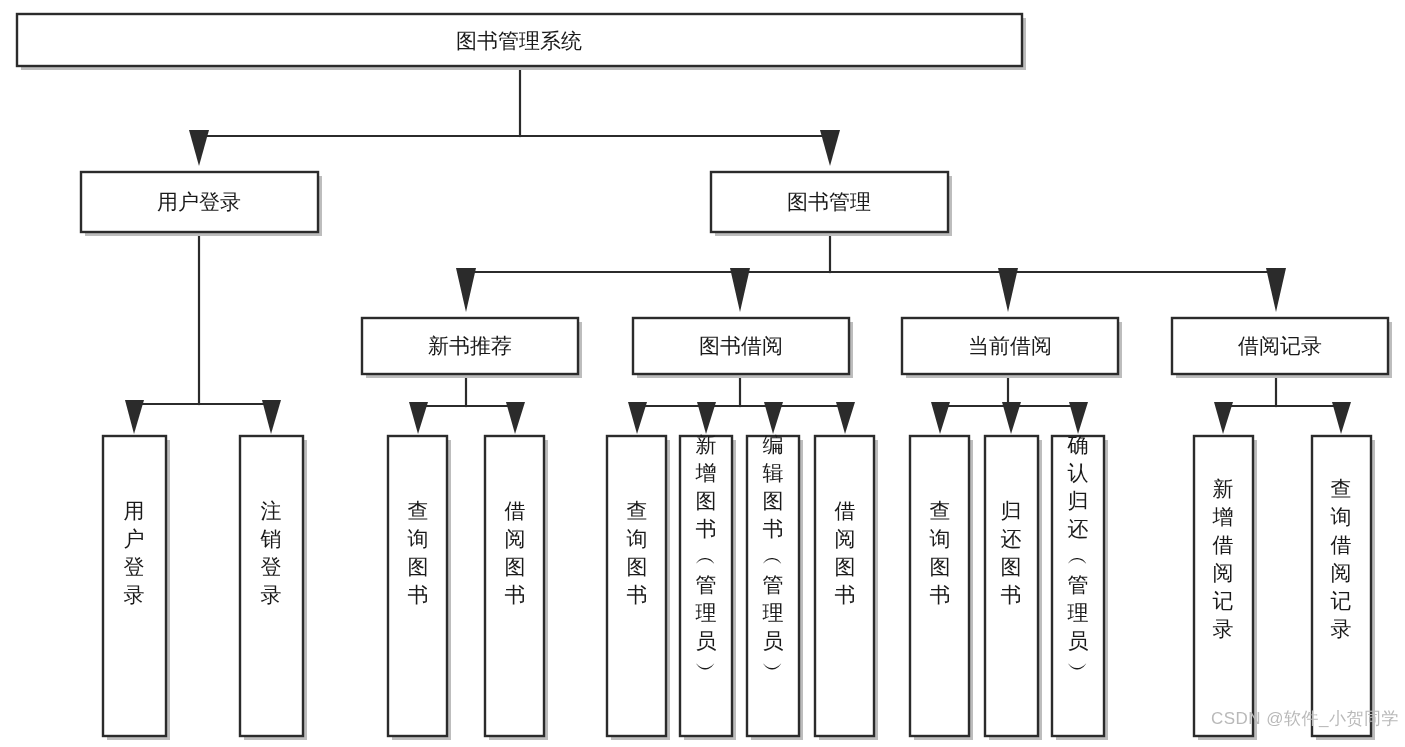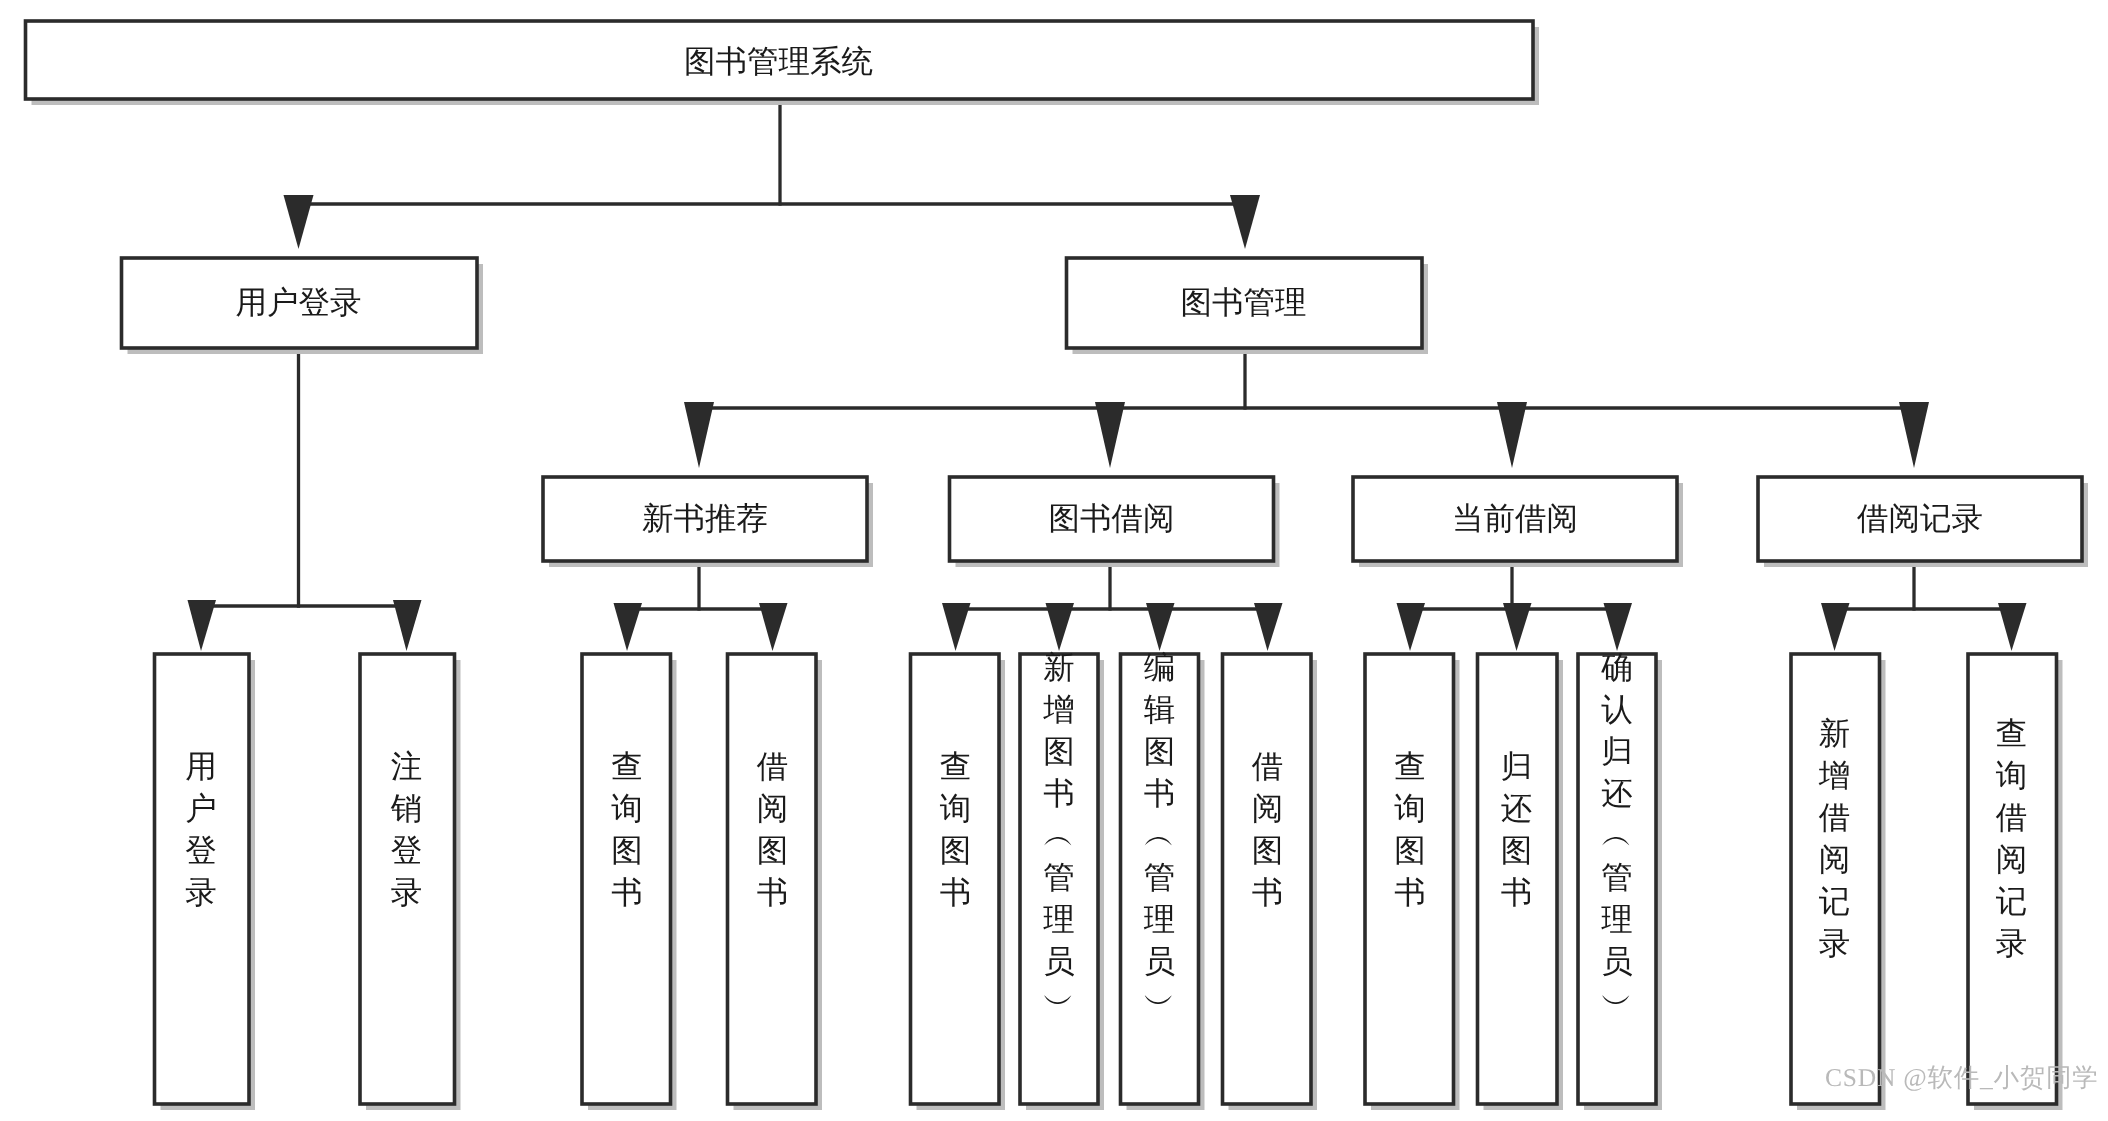--- a/index.html
+++ b/index.html
@@ -54,21 +54,21 @@
   .node-label-v {
     font-family: "DejaVu Sans", "Liberation Sans", sans-serif;
     font-size: 21px;
     fill: #1a1a1a;
     text-anchor: middle;
   }
   .watermark {
     position: absolute;
     right: 6px;
     bottom: 4px;
-    font-family: Liberation Serif, serif;
+    font-family: Liberation Sans, sans-serif;
     font-size: 17px;
     color: #b9b9b9;
     letter-spacing: 0.5px;
     white-space: nowrap;
     user-select: none;
   }
 </style>
 </head>
 <body>
 

